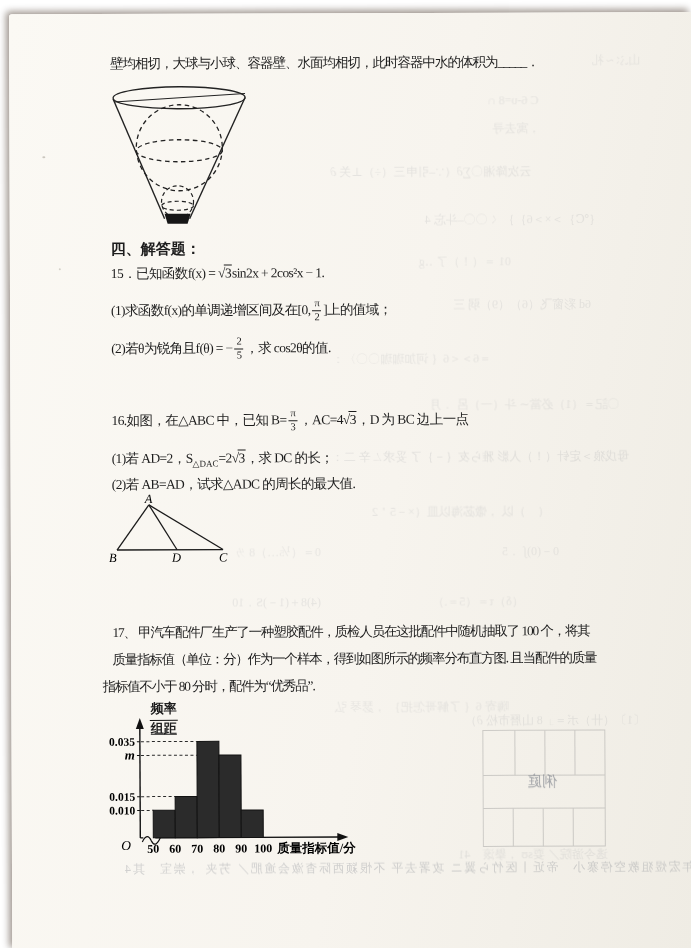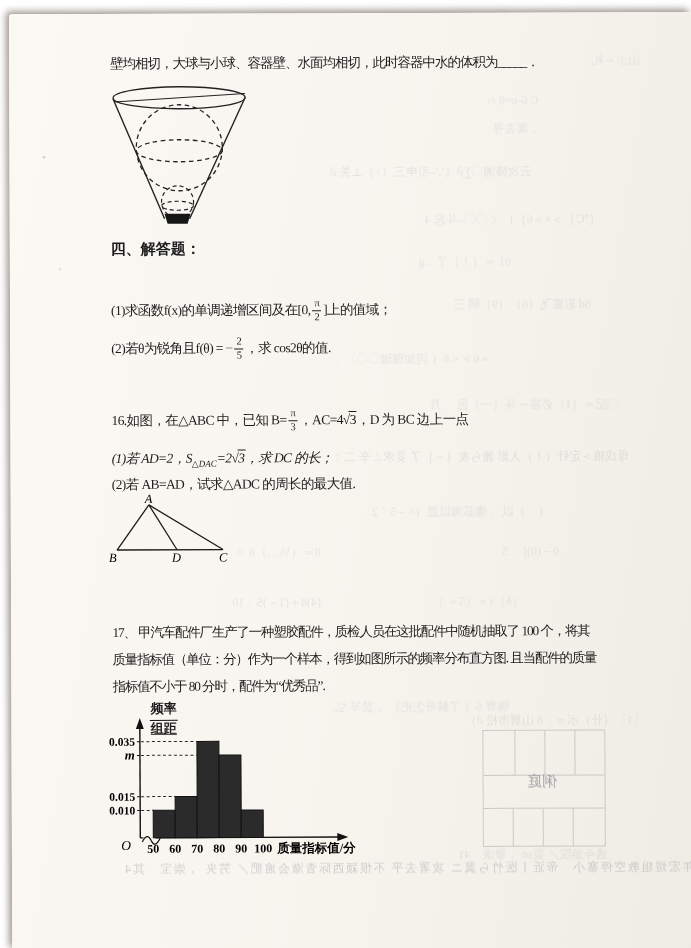--- a/index.html
+++ b/index.html
@@ -59,50 +59,51 @@
     <line x1="140" y1="13" x2="84" y2="134" stroke="#222" stroke-width="1.4"></line>
     <circle cx="74" cy="63" r="43" fill="none" stroke="#222" stroke-width="1.3" stroke-dasharray="4.5 3.5"></circle>
     <ellipse cx="74" cy="66" rx="43" ry="11" fill="none" stroke="#222" stroke-width="1.3" stroke-dasharray="4.5 3.5"></ellipse>
     <circle cx="72" cy="117" r="16" fill="none" stroke="#222" stroke-width="1.2" stroke-dasharray="4 3"></circle>
     <ellipse cx="72" cy="121" rx="16" ry="4.5" fill="none" stroke="#222" stroke-width="1.2" stroke-dasharray="4 3"></ellipse>
     <polygon points="59,129 85,129 82,139 62,139" fill="#161616"></polygon>
   </svg>
 
   <div class="tl sec" style="left:110px;top:240px;">四、解答题：</div>
 
+  <div class="tl" style="left:110px;top:265px;">15．已知函数f(x) = <span class="sqrt"><span class="rad">√</span><span class="rc">3</span></span>sin2x + 2cos²x − 1.</div>
   <div class="tl flexline" style="left:110px;top:297px;height:28px;">(1)求函数f(x)的单调递增区间及在[0,<span class="frac">
         <span class="fn">π</span>
         <span class="fd">2</span>
       </span>]上的值域；</div>
   <div class="tl flexline" style="left:110px;top:334px;height:30px;">(2)若θ为锐角且f(θ) = −<span class="frac">
         <span class="fn">2</span>
         <span class="fd">5</span>
       </span>，求 cos2θ的值.</div>
 
   <div class="tl flexline" style="left:110px;top:406px;height:30px;">16.如图，在△ABC 中，已知 B=<span class="frac">
         <span class="fn">π</span>
         <span class="fd">3</span>
       </span>，AC=4<span class="sqrt"><span class="rad">√</span><span class="rc">3</span></span>，D 为 BC 边上一点</div>
-  <div class="tl" style="left:110px;top:450px;font-style:italic;">(1)若 AD=2，S<span class="msub">△DAC</span>=2<span class="sqrt"><span class="rad">√</span><span class="rc">3</span></span>，求 DC 的长；</div>
+  <div class="tl" style="left:110px;top:450px;">(1)若 AD=2，S<span class="msub">△DAC</span>=2<span class="sqrt"><span class="rad">√</span><span class="rc">3</span></span>，求 DC 的长；</div>
   <div class="tl" style="left:110px;top:476px;">(2)若 AB=AD，试求△ADC 的周长的最大值.</div>
 
   <svg class="figsvg" style="left:103px;top:493px;" width="140" height="72" viewBox="0 0 140 72">
     <line x1="12" y1="57" x2="44" y2="12" stroke="#1a1a1a" stroke-width="1.3"></line>
     <line x1="44" y1="12" x2="118" y2="57" stroke="#1a1a1a" stroke-width="1.3"></line>
     <line x1="12" y1="57" x2="118" y2="57" stroke="#1a1a1a" stroke-width="1.3"></line>
     <line x1="44" y1="12" x2="72" y2="57" stroke="#1a1a1a" stroke-width="1.3"></line>
     <text x="40" y="10" font-size="12.5">A</text>
     <text x="4" y="69" font-size="12.5">B</text>
     <text x="114" y="69" font-size="12.5">C</text>
     <text x="67" y="69" font-size="12.5">D</text>
   </svg>
 
   <div class="tl p17line" style="left:110px;top:624px;">17、 甲汽车配件厂生产了一种塑胶配件，质检人员在这批配件中随机抽取了 100 个，将其</div>
   <div class="tl p17line" style="left:110px;top:651px;">质量指标值（单位：分）作为一个样本，得到如图所示的频率分布直方图. 且当配件的质量</div>
-  <div class="tl p17line" style="left:110px;top:678px;text-align:right;">指标值不小于 80 分时，配件为“优秀品”.</div>
+  <div class="tl p17line" style="left:100px;top:678px;text-align:right;">指标值不小于 80 分时，配件为“优秀品”.</div>
 
   <div class="hist-wrap">
     <svg id="hist-svg" width="260" height="165" viewBox="0 0 260 165">
 
       <line x1="37" y1="138" x2="37" y2="26" stroke="#111" stroke-width="1.4"></line>
       <polygon points="37,18 33,29 41,29" fill="#111"></polygon>
 
       <line x1="37" y1="138" x2="237" y2="138" stroke="#111" stroke-width="1.4"></line>
       <polygon points="245,138 234,134 234,142" fill="#111"></polygon>
 

